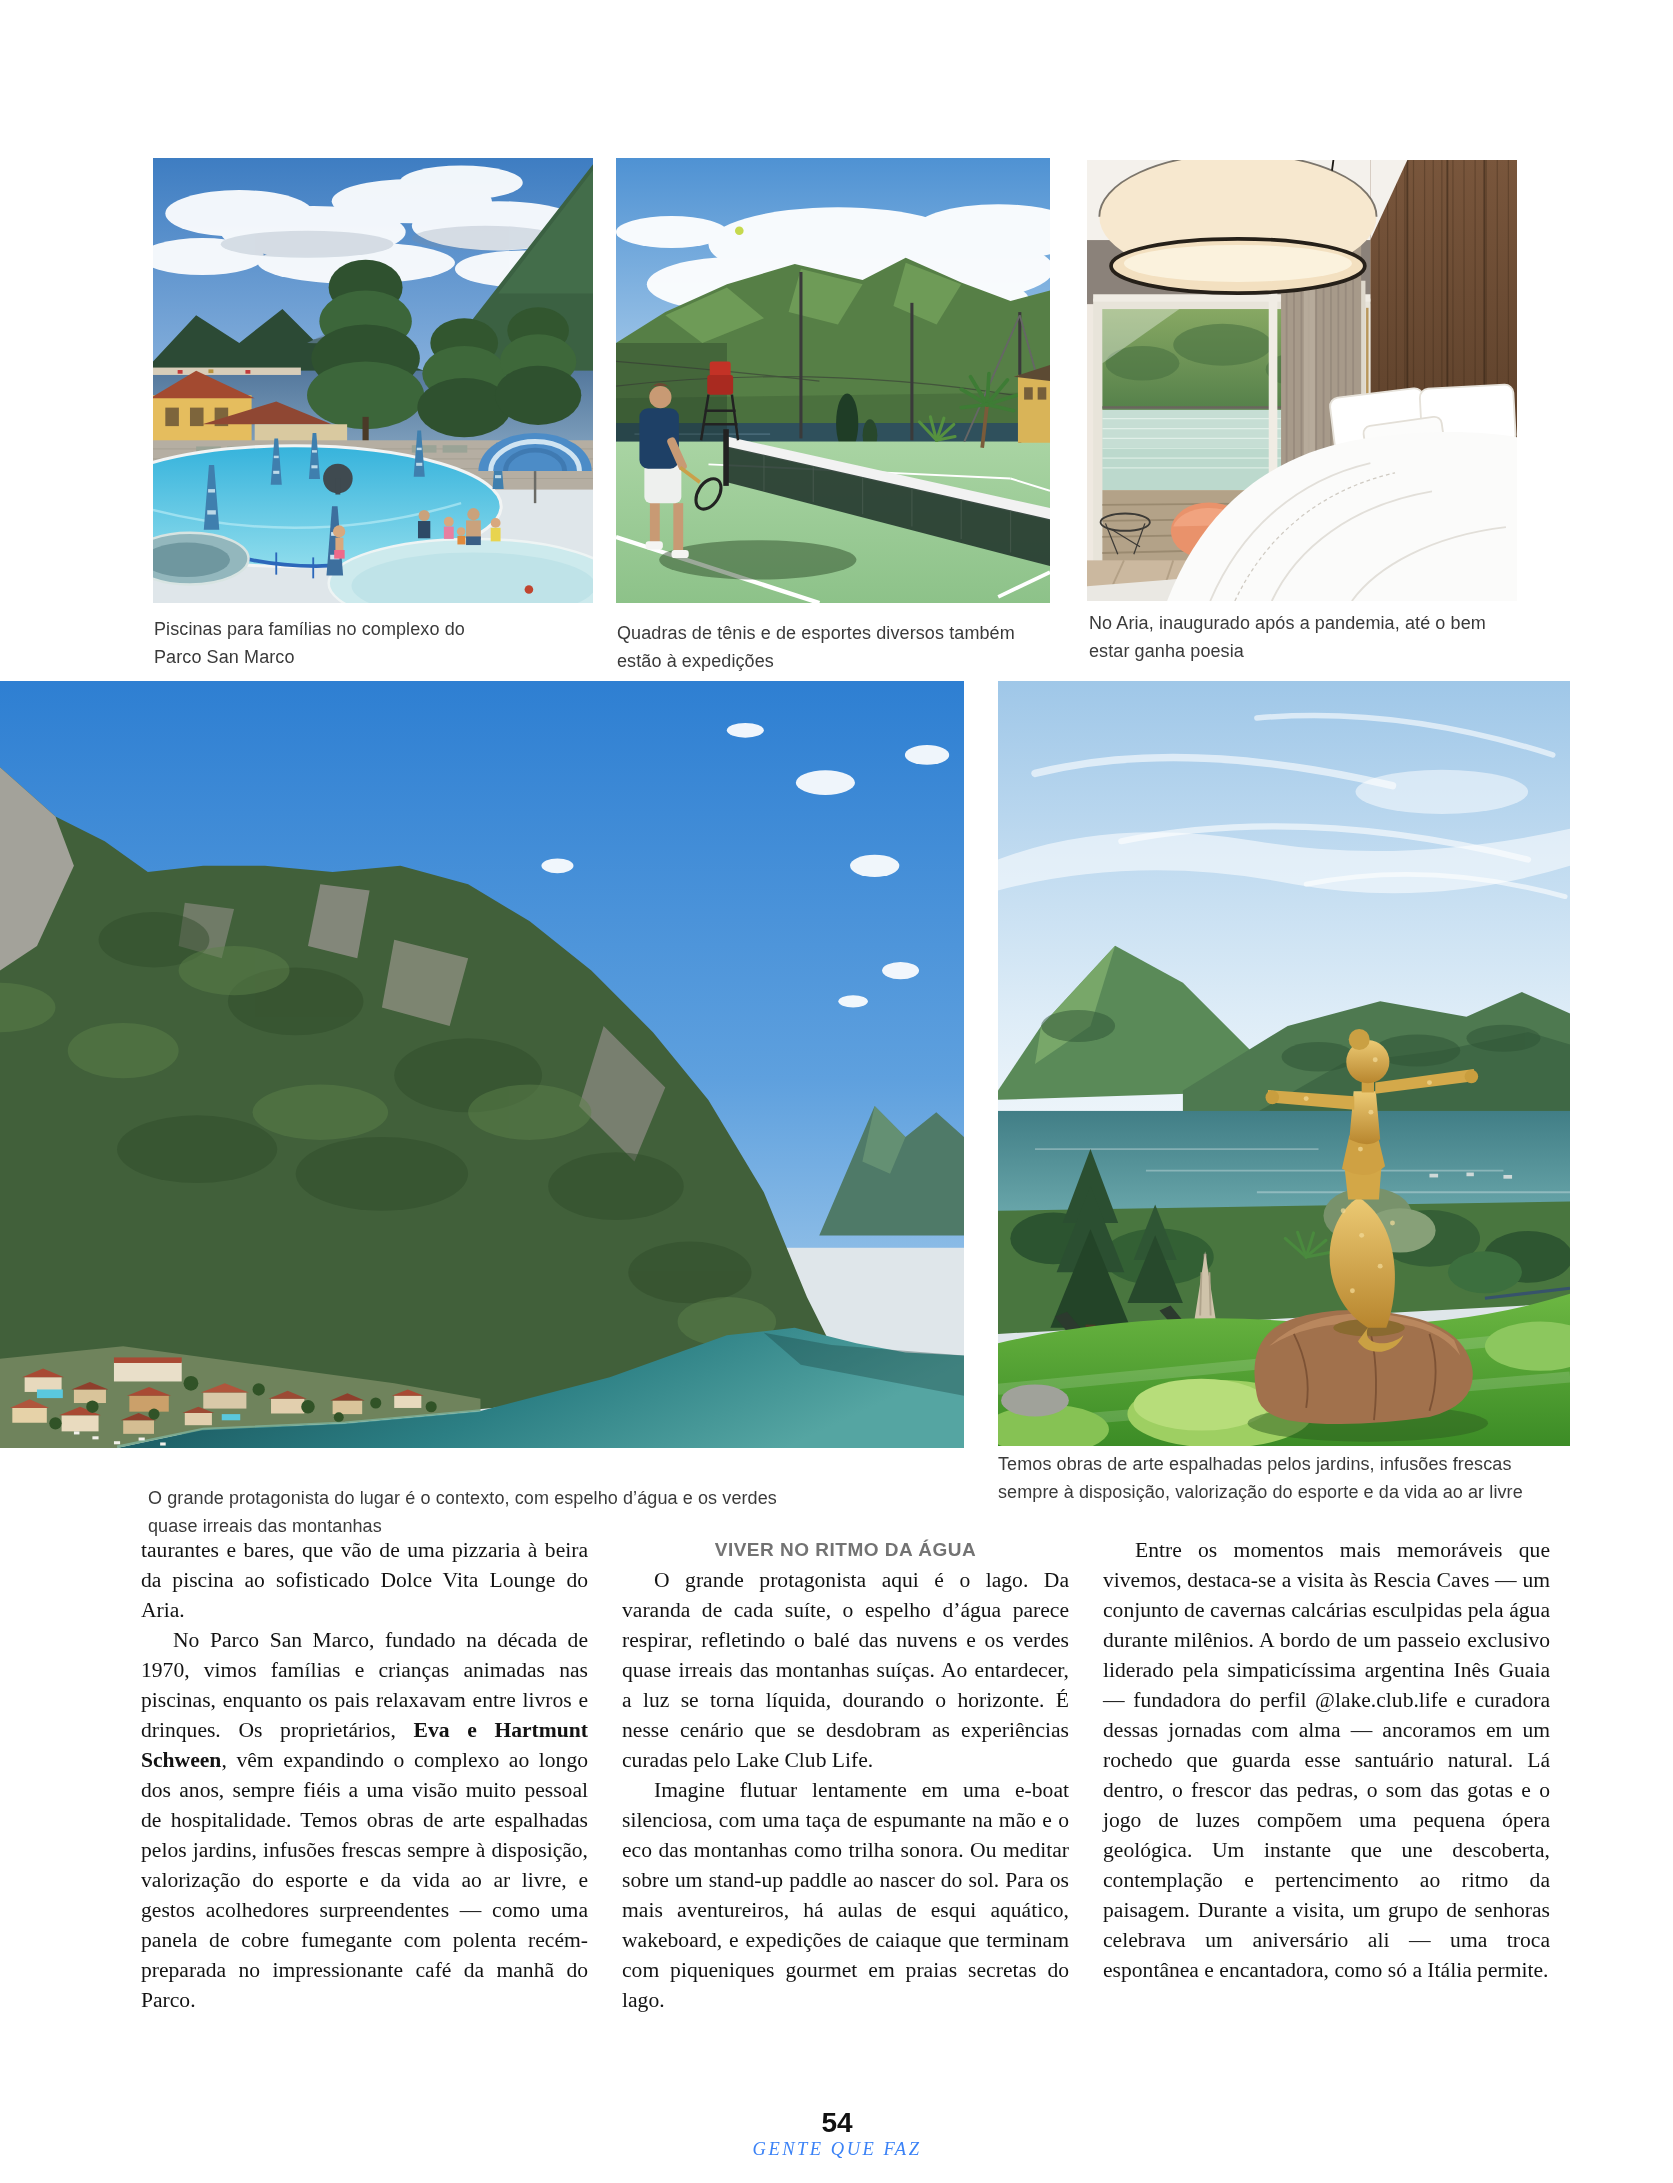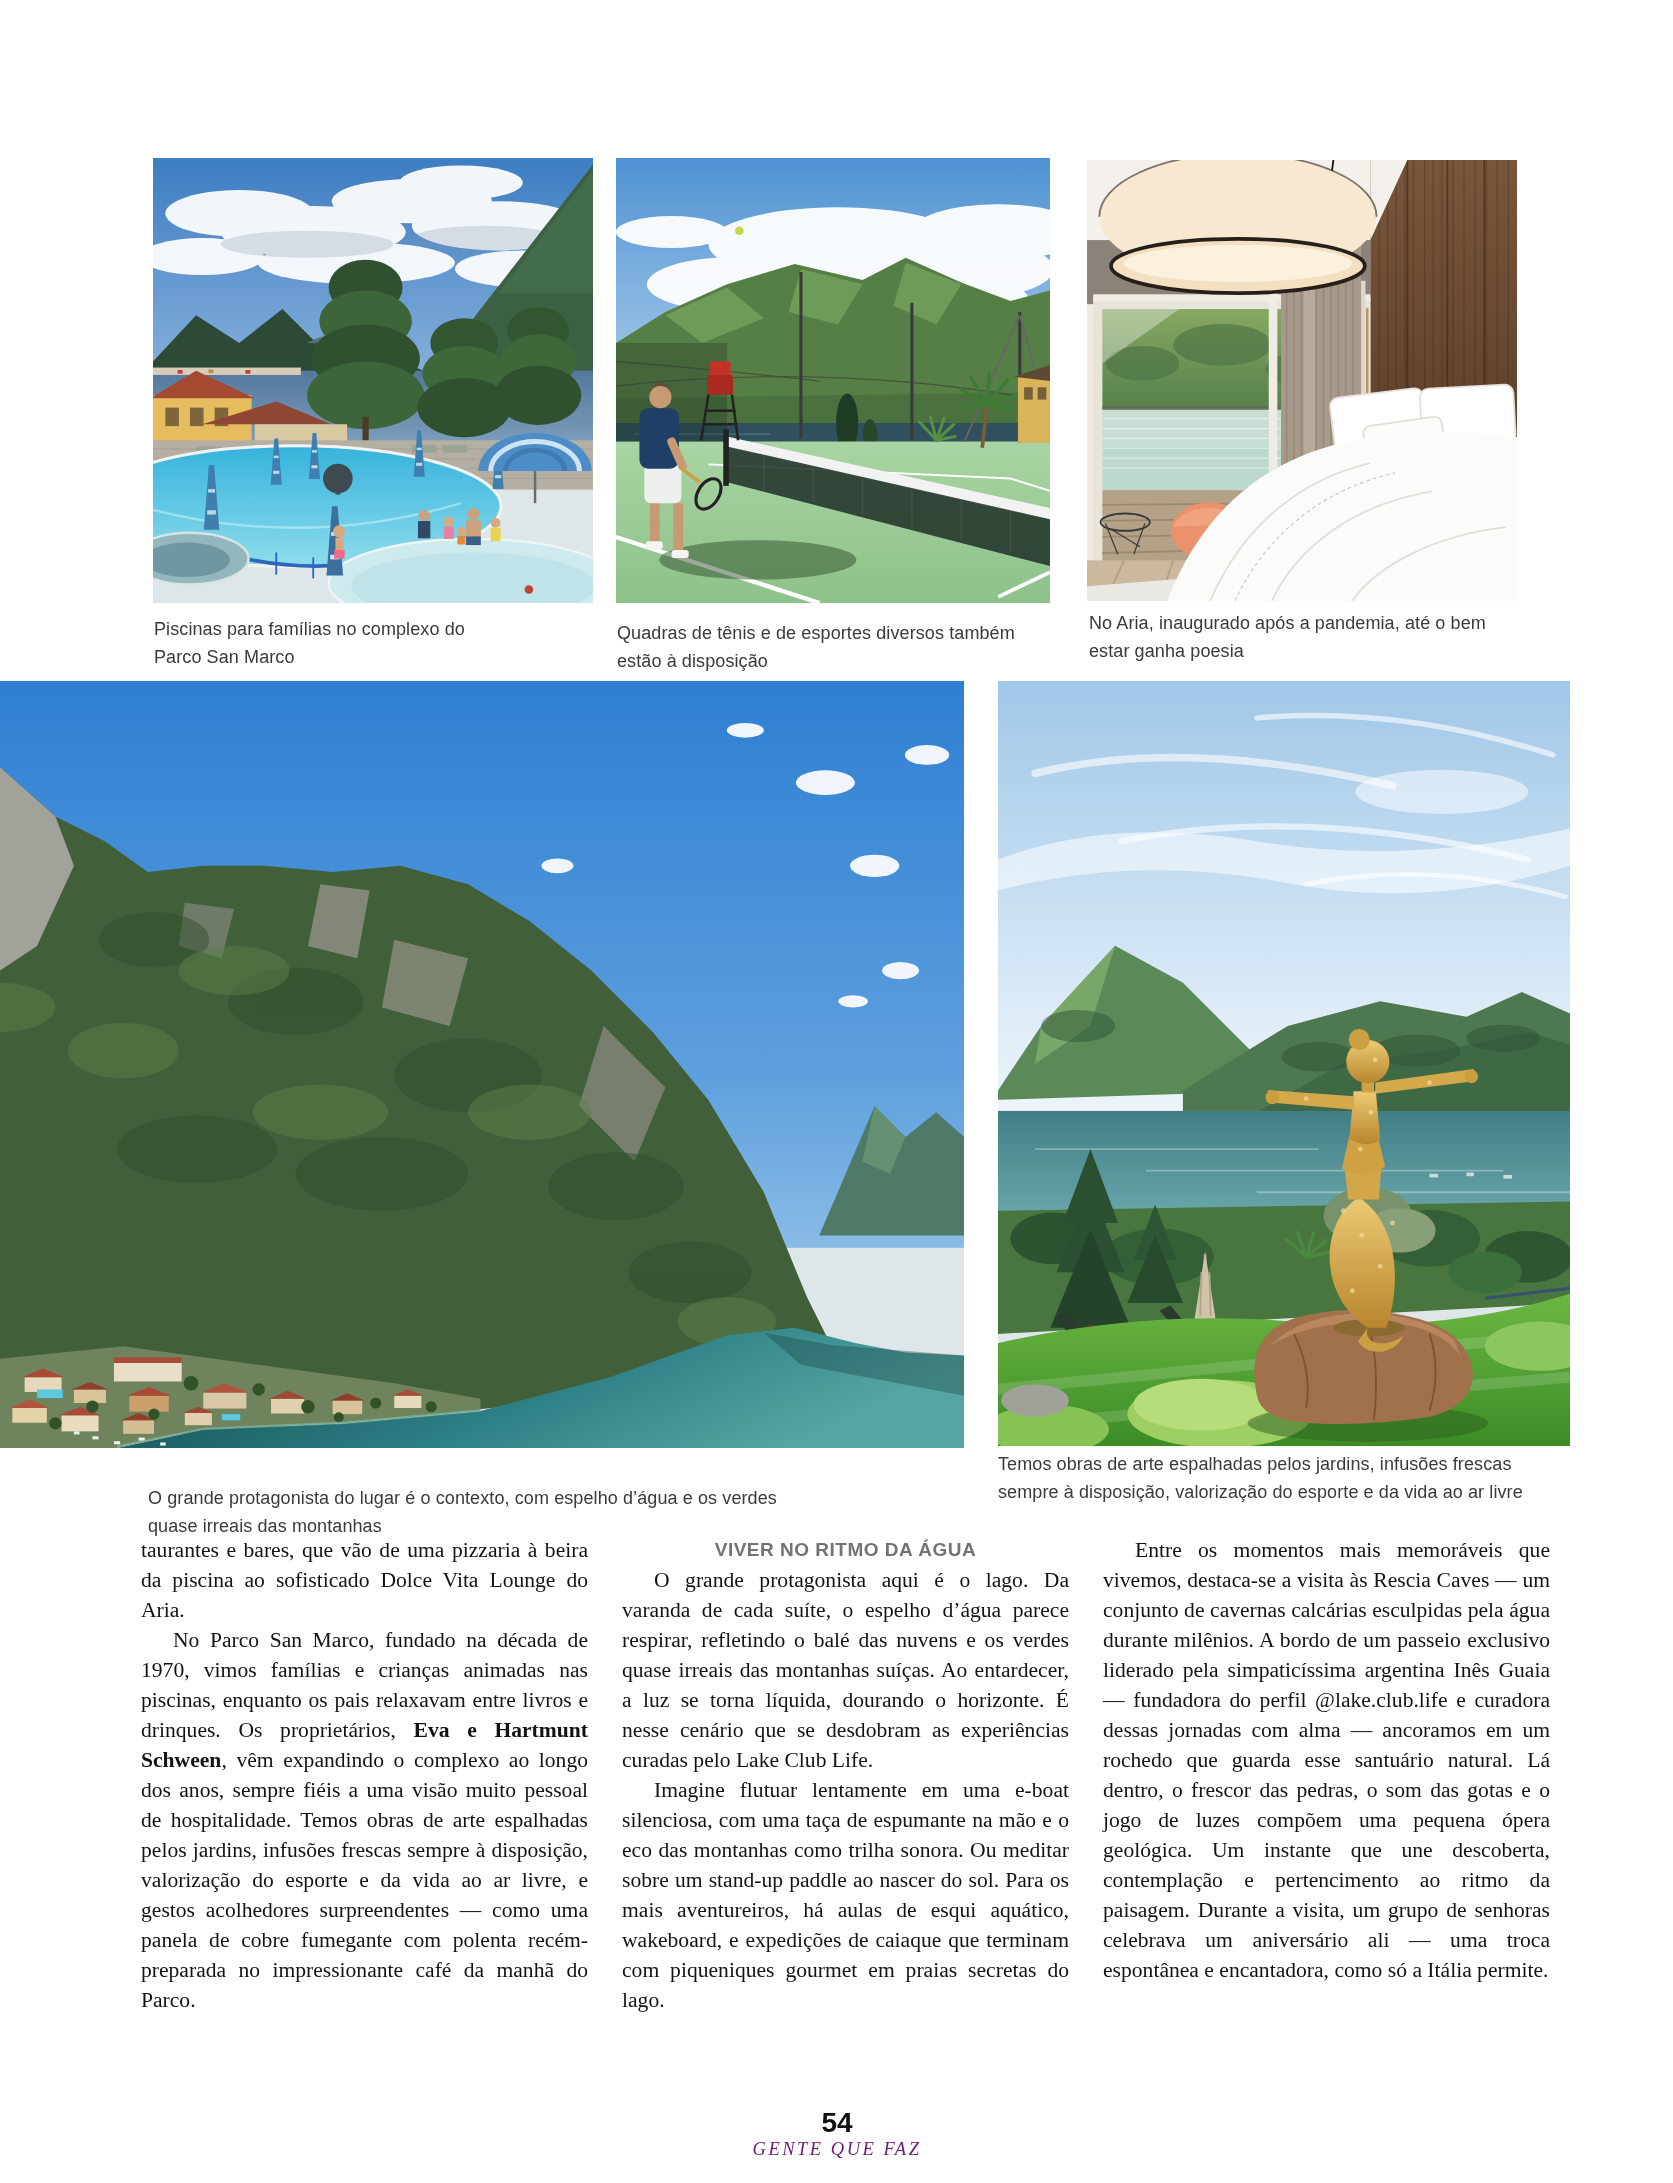--- a/index.html
+++ b/index.html
@@ -15,21 +15,21 @@
   .col p{margin:0;}
   .para{text-indent:32px;}
   .no-indent{text-indent:0;}
   .col-heading{font-family:"Liberation Sans",sans-serif;font-weight:bold;font-size:19px;
                line-height:30px;text-align:center;letter-spacing:0.5px;color:#737373;}
   .bold-name{font-weight:bold;}
   .footer{position:absolute;left:0;top:2107px;width:1674px;text-align:center;}
   .page-number{font-family:"Liberation Sans",sans-serif;font-weight:bold;font-size:28px;
                color:#111;line-height:31px;}
   .footer-section{font-family:"Liberation Serif",serif;font-style:italic;font-size:18.5px;
-                  letter-spacing:2.5px;color:#701a75;line-height:23.4px;}
+                  letter-spacing:2.5px;color:#3b82f6;line-height:23.4px;}
   
   .photo-pool{left:153px;top:158px;width:440px;height:445px;}
   .photo-tennis{left:616px;top:158px;width:434px;height:445px;}
   .photo-aria{left:1087px;top:160px;width:430px;height:441px;}
   .caption-pool{left:154px;top:615px;width:357px;}
   .caption-tennis{left:617px;top:619px;width:425px;}
   .caption-aria{left:1089px;top:609px;width:425px;}
   .photo-panorama{left:0px;top:681px;width:964px;height:767px;}
   .photo-sculpture{left:998px;top:681px;width:572px;height:765px;}
   .caption-panorama{left:148px;top:1484px;width:678px;}
@@ -305,21 +305,21 @@
         <rect x="38" y="406" width="64" height="98" rx="14" fill="#1e4066"></rect>
         <rect x="92" y="452" width="14" height="56" rx="6" fill="#c89a74" transform="rotate(-24 99 480)"></rect>
         <circle cx="72" cy="388" r="18" fill="#c89a74"></circle>
         <path d="M54,384 A18,18 0 0 1 90,382 L86,370 L58,370 Z" fill="#6b4a33"></path>
         <line x1="104" y1="502" x2="136" y2="526" stroke="#caa04a" stroke-width="6"></line>
         <ellipse cx="150" cy="545" rx="17" ry="27" fill="none" stroke="#222" stroke-width="5" transform="rotate(32 150 545)"></ellipse>
       </g>
       <circle cx="200" cy="118" r="7" fill="#c6d94e"></circle>
     </svg>
   </figure>
-  <div class="caption caption-tennis">Quadras de tênis e de esportes diversos também estão à disposição</div>
+  <div class="caption caption-tennis">Quadras de tênis e de esportes diversos também estão à expedições</div>
 
   <figure class="photo photo-aria" style="margin:0">
     <svg viewBox="0 0 698 716" preserveAspectRatio="none">
       <defs>
         <linearGradient id="wood3" x1="0" y1="0" x2="0" y2="1">
             <stop offset="0" stop-color="#79563c"></stop>
             <stop offset="1" stop-color="#4e3521"></stop>
           </linearGradient>
         <linearGradient id="hill3" x1="0" y1="0" x2="0" y2="1">
             <stop offset="0" stop-color="#87a863"></stop>

